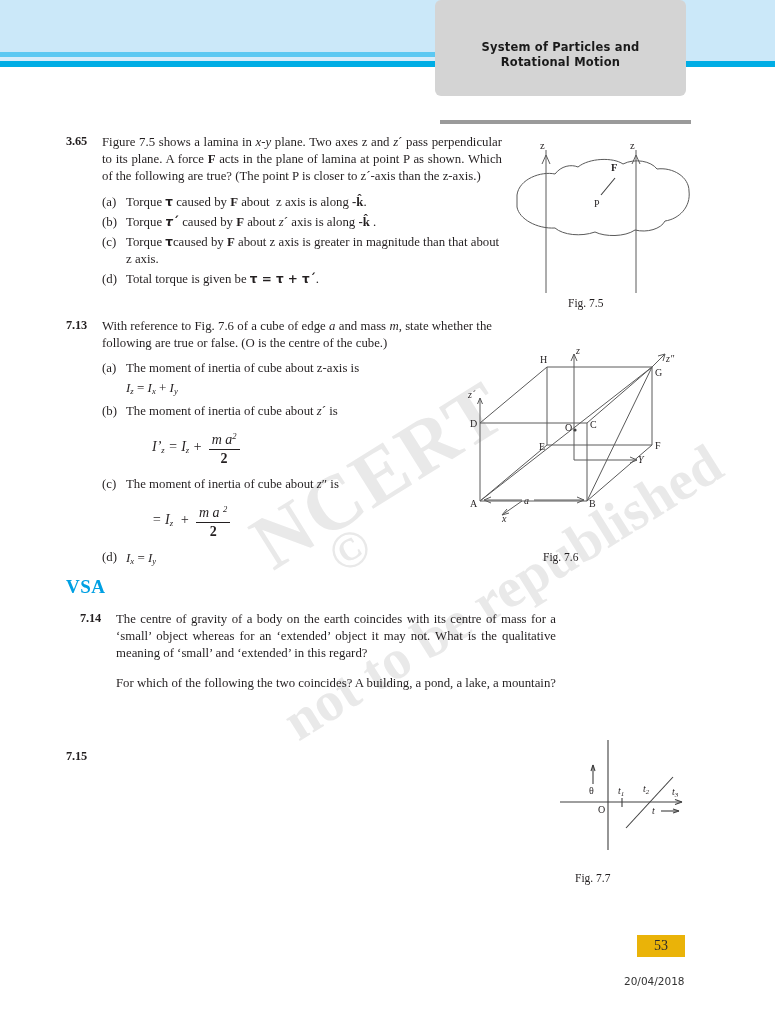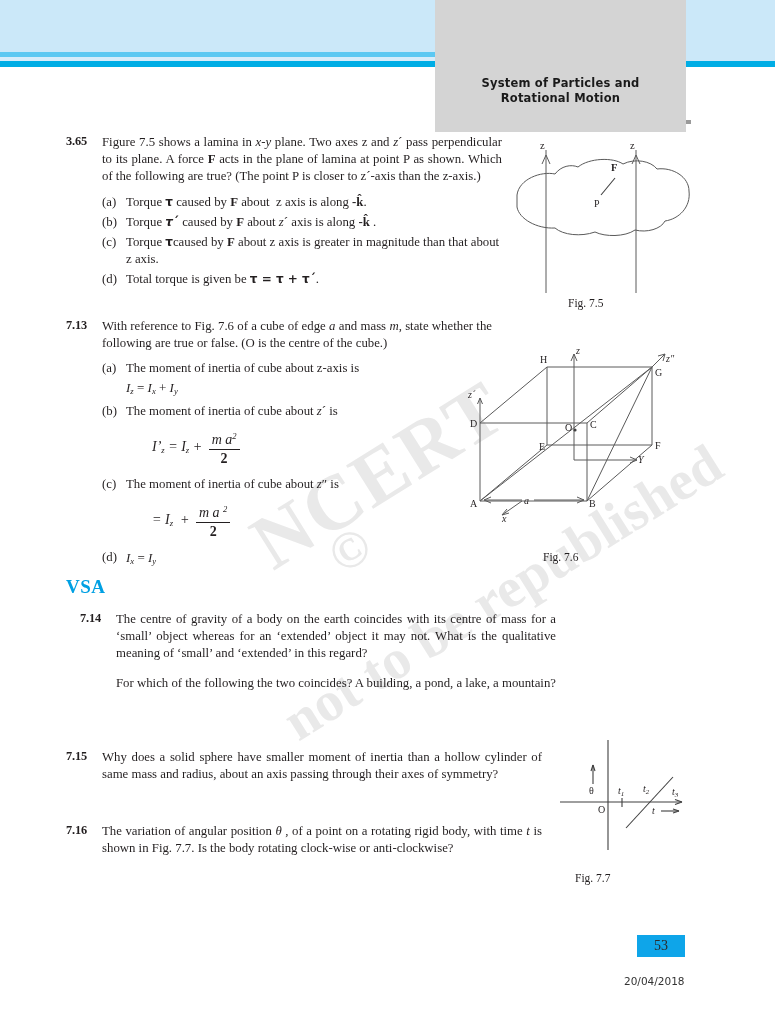--- a/index.html
+++ b/index.html
@@ -12,23 +12,23 @@
 
   
   .band-pale{position:absolute;left:0;top:0;width:775px;height:52px;background:#cbe8f9;}
   .band-mid{position:absolute;left:0;top:52px;width:435px;height:5px;background:#5cc8f2;}
   .band-gap{position:absolute;left:0;top:57px;width:435px;height:4px;background:#d6ecfa;}
   .band-bright{position:absolute;left:0;top:61px;width:435px;height:6px;background:#00ade5;}
   .band-bright-right{position:absolute;left:686px;top:61px;width:89px;height:6px;background:#00ade5;}
   .band-pale-right{position:absolute;left:686px;top:0;width:89px;height:61px;background:#cbe8f9;}
 
   .chapter-box{
-    position:absolute;left:435px;top:0;width:251px;height:132px;
+    position:absolute;left:435px;top:0;width:251px;height:96px;
     background:#d4d4d4;
-    display:flex;align-items:flex-end;justify-content:center;
+    display:flex;align-items:flex-end;justify-content:center;border-radius:6px;
   }
   .chapter-box-shadow{
     position:absolute;left:440px;top:120px;width:251px;height:4px;background:#9a9a9a;
   }
   .chapter-title{
     font-family:"DejaVu Sans", sans-serif;
     font-size:11.5px;font-weight:600;line-height:15px;text-align:center;
     color:#1a1a1a;padding-bottom:26px;letter-spacing:.2px;
   }
 
@@ -64,21 +64,21 @@
   
   .figcap{position:absolute;font-size:11.5px;color:#231f20;}
   svg{overflow:visible;}
   .ln{stroke:#5a5a5a;stroke-width:1;fill:none;}
   .ln2{stroke:#3f3f3f;stroke-width:1.1;fill:none;}
   .lbl{font-family:"Liberation Serif", serif;font-size:10px;fill:#231f20;}
   .lbli{font-family:"Liberation Serif", serif;font-size:10px;fill:#231f20;font-style:italic;}
   .lblb{font-family:"Liberation Serif", serif;font-size:10.5px;fill:#231f20;font-weight:700;}
 
   
-  .pagenum{position:absolute;left:637px;top:935px;width:48px;height:22px;background:#0ea5e9;
+  .pagenum{position:absolute;left:637px;top:935px;width:48px;height:22px;background:#eab308;
            display:flex;align-items:center;justify-content:center;font-size:14px;color:#2b2b2b;}
   .date{position:absolute;left:624px;top:975px;font-family:"DejaVu Sans", sans-serif;
         font-size:10.5px;color:#333;}
 </style>
 </head>
 <body>
 
 <div class="page">
 
   <div class="band-pale"></div>
@@ -251,27 +251,22 @@
   <div class="q" style="left:66px;top:611px;width:490px;justify-content:flex-end;">
     <div class="qnum">7.14</div>
     <div style="width:440px;">
       <div class="qbody">The centre of gravity of a body on the earth coincides with its centre of mass for a ‘small’ object whereas for an ‘extended’ object it may not. What is the qualitative meaning of ‘small’ and ‘extended’ in this regard?</div>
       <div class="qbody" style="margin-top:12px;">For which of the following the two coincides? A building, a pond, a lake, a mountain?</div>
     </div>
   </div>
 
   <div class="q" style="left:66px;top:749px;width:490px;">
     <div class="qnum">7.15</div>
-    <div class="qbody" style="width:440px;">Why does a solid sphere have smaller moment of inertia than a hollow cylinder of same mass and radius, about an axis passing through their axes of symmetry?</div>
-  </div>
-
-  <div class="q" style="left:66px;top:823px;width:490px;">
-    <div class="qnum">7.16</div>
-    <div class="qbody" style="width:440px;">The variation of angular position <em>θ</em> , of a point on a rotating rigid body, with time <em>t</em> is shown in Fig. 7.7. Is the body rotating clock-wise or anti-clockwise?</div>
-  </div>
+  </div>
+
 
   <div style="position:absolute;left:548px;top:732px;">
     <svg width="180" height="130" viewBox="0 0 180 130">
 
       <line class="ln2" x1="60" y1="8" x2="60" y2="118"></line>
 
       <line class="ln2" x1="12" y1="70" x2="134" y2="70"></line>
       <path class="ln2" d="M134 70 L127 67.5 M134 70 L127 72.5"></path>
 
       <line class="ln2" x1="45" y1="52" x2="45" y2="33"></line>

